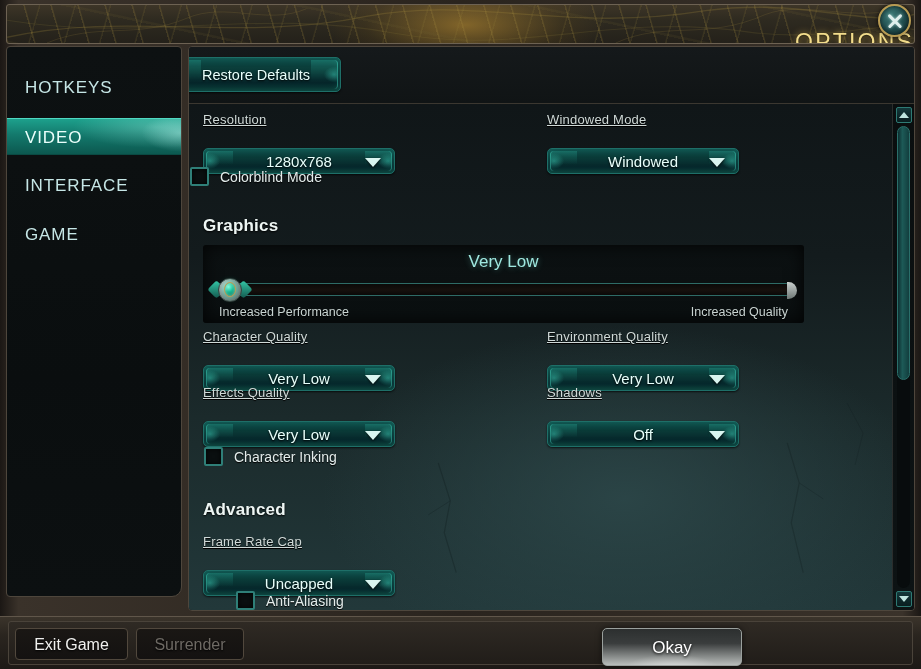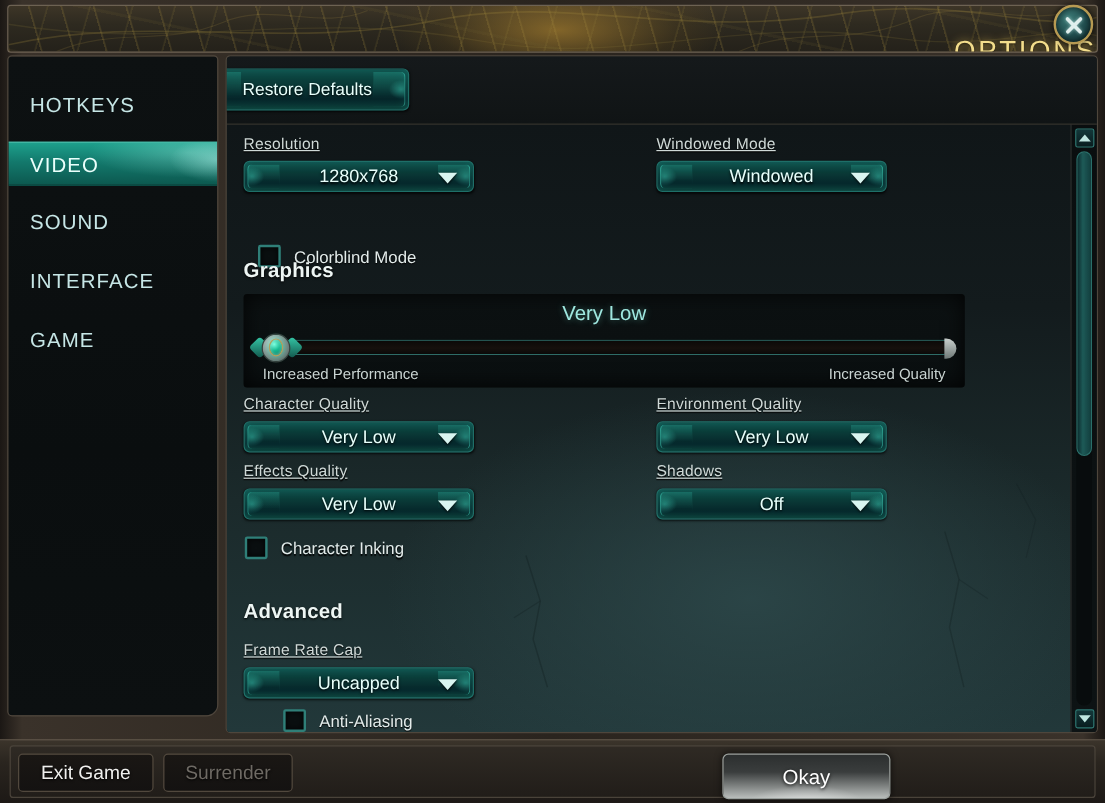--- a/index.html
+++ b/index.html
@@ -166,21 +166,21 @@
   }
   .cracks { position:absolute; inset:0; opacity:.5; pointer-events:none; }
 
   .row { position:absolute; }
   .fld-label {
     font-size:13px; color:#cfd9d7; letter-spacing:.2px;
     text-shadow:0 1px 1px #000;
     text-decoration:underline;
   }
   .dd {
-    width:192px; height:26px; line-height:26px; margin-top:7px;
+    width:192px; height:26px; line-height:26px; margin-top:21px;
     cursor:pointer;
   }
   .dd .lbl { font-size:15px; }
   .caret {
     position:absolute; right:13px; top:50%; margin-top:-3px; z-index:3;
     width:0; height:0;
     border-left:8px solid transparent; border-right:8px solid transparent;
     border-top:9px solid #d9f5f0;
     filter: drop-shadow(0 1px 1px rgba(0,0,0,.8));
   }
@@ -341,23 +341,20 @@
   <div class="body-area">
 
     <div class="sidebar">
       <div class="nav-item first">
         <span>HOTKEYS</span>
       </div>
       <div class="nav-item active">
         <span>VIDEO</span>
       </div>
       <div class="nav-item">
-        <span>SOUND</span>
-      </div>
-      <div class="nav-item">
         <span>INTERFACE</span>
       </div>
       <div class="nav-item">
         <span>GAME</span>
       </div>
     </div>
 
     <div class="main">
 
       <div class="main-header">
@@ -385,21 +382,21 @@
         </div>
 
         <div class="row" style="left:358px; top:8px;">
           <div class="fld-label">Windowed Mode</div>
           <div class="dd teal">
             <span class="lbl">Windowed</span>
             <i class="caret"></i>
           </div>
         </div>
 
-        <div class="row cbrow" style="left:26px; top:63px;margin-top:37px;">
+        <div class="row cbrow" style="left:1px; top:63px;">
           <span class="cbox"></span>
           <span>Colorblind Mode</span>
         </div>
 
         <div class="row sec-head" style="left:14px; top:112px;">Graphics</div>
 
         <div class="slider-block" style="top:141px;">
           <div class="slider-val">Very Low</div>
           <div class="track">
             <div class="track-cap"></div>

